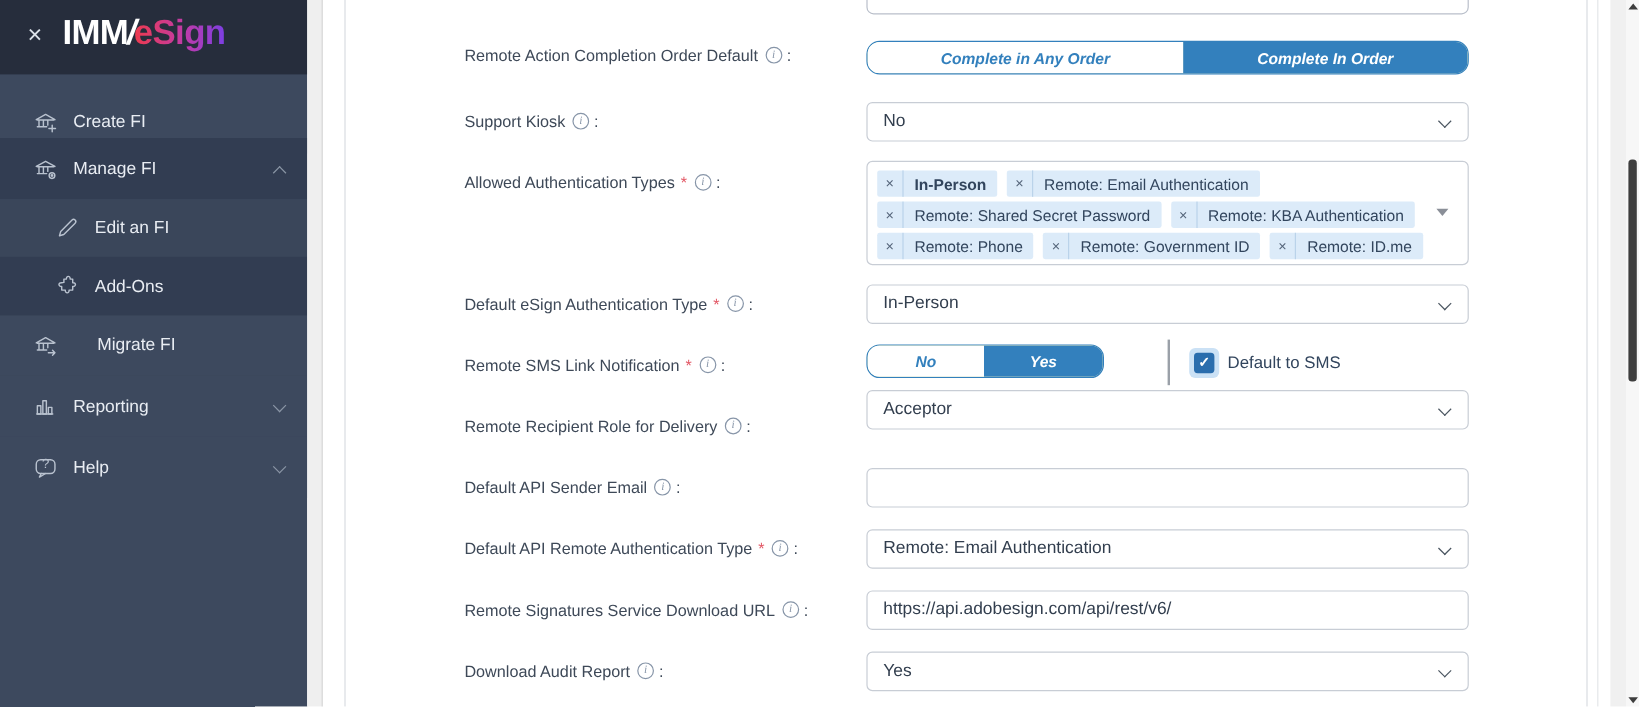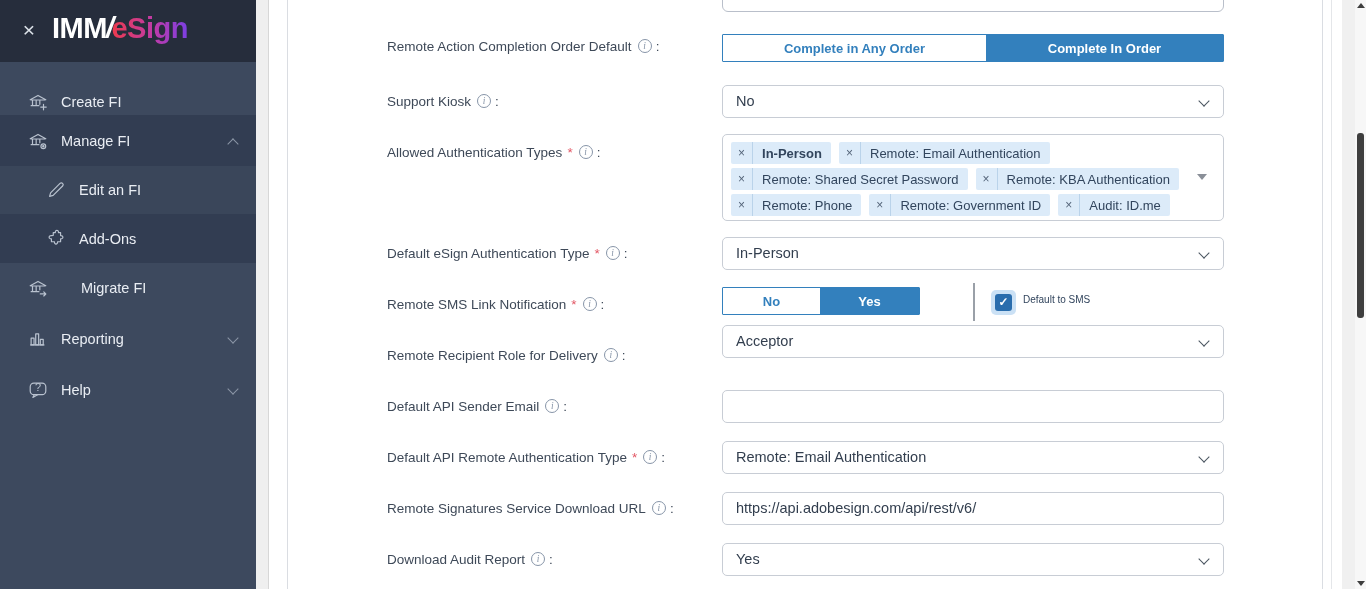--- a/index.html
+++ b/index.html
@@ -61,42 +61,42 @@
     border:1px solid #c8cdd5; border-radius:5px; }
   .select, .tinput { height:33px; }
   .sel-val, .in-val { position:absolute; left:13px; top:0; line-height:31px; font-size:14.5px; color:#323e4e; }
   .chev { position:absolute; right:14px; top:11px; width:10px; height:10px; }
   .chev::before { content:""; position:absolute; left:1px; top:0; width:7px; height:7px;
     border-right:1.7px solid #4a5560; border-bottom:1.7px solid #4a5560; transform:rotate(45deg); }
 
   .partial { top:-16px; height:28px; border-radius:6px; border-color:#b9bfca; overflow:hidden; }
 
   
-  .seg { position:absolute; display:flex; border:1px solid #3380bd; border-radius:1px; overflow:hidden; background:#fef9c3; }
+  .seg { position:absolute; display:flex; border:1px solid #3380bd; border-radius:11px; overflow:hidden; background:#fef9c3;font-style:italic; }
   .seg-opt { display:flex; align-items:center; justify-content:center; font-size:13px; font-weight:bold;
     color:#3380bd; background:#fff; cursor:pointer; height:100%; }
   .seg-opt.active { background:#3380bd; color:#fff; }
 
   
   .mselect { top:134px; height:87px; }
   .tagrow { position:absolute; left:8px; display:flex; gap:8px; }
   .tag { display:inline-flex; align-items:center; height:22px; background:#dcebf9; border-radius:2px;
     font-size:13px; color:#32455d; }
   .tag .x { padding:0 7px; color:#55657a; border-right:1px solid #bad3ea; font-size:12px; cursor:pointer; line-height:22px; }
   .tag .t { padding:0 9px; white-space:nowrap; }
   .tag.bold .t { font-weight:bold; }
   .ms-caret { position:absolute; right:16px; top:39px; width:0; height:0;
     border-left:5px solid transparent; border-right:5px solid transparent; border-top:6px solid #8a8f98; }
 
   
   .vdiv { position:absolute; left:973px; top:283px; width:1.5px; height:38px; background:#9aa0a8; }
   .chk-halo { position:absolute; left:991px; top:290px; width:25px; height:25px; background:#cbe1f5; border-radius:5px; }
   .chk { position:absolute; left:995px; top:294px; width:17px; height:17px; background:#2a6dad; border-radius:3px;
     color:#fff; font-size:12px; font-weight:bold; text-align:center; line-height:17px; cursor:pointer; }
-  .chk-label { position:absolute; left:1023px; top:294px; font-size:10px; color:#32455d; }
+  .chk-label { position:absolute; left:1023px; top:294px; font-size:14px; color:#32455d; }
 </style>
 </head>
 <body>
 
 <div id="app">
 
   <div class="sidebar">
     <div class="sb-header">
       <span class="close-x">×</span>
       <span class="logo">
@@ -252,21 +252,21 @@
       <span class="tag">
           <span class="x">×</span>
           <span class="t">Remote: Phone</span>
         </span>
       <span class="tag">
           <span class="x">×</span>
           <span class="t">Remote: Government ID</span>
         </span>
       <span class="tag">
           <span class="x">×</span>
-          <span class="t">Audit: ID.me</span>
+          <span class="t">Remote: ID.me</span>
         </span>
     </div>
     <span class="ms-caret"></span>
   </div>
 
   <div class="flabel" style="top:246px;">
     <span>Default eSign Authentication Type</span>
     <span class="req">*</span>
     <span class="info">
         <span>i</span>

